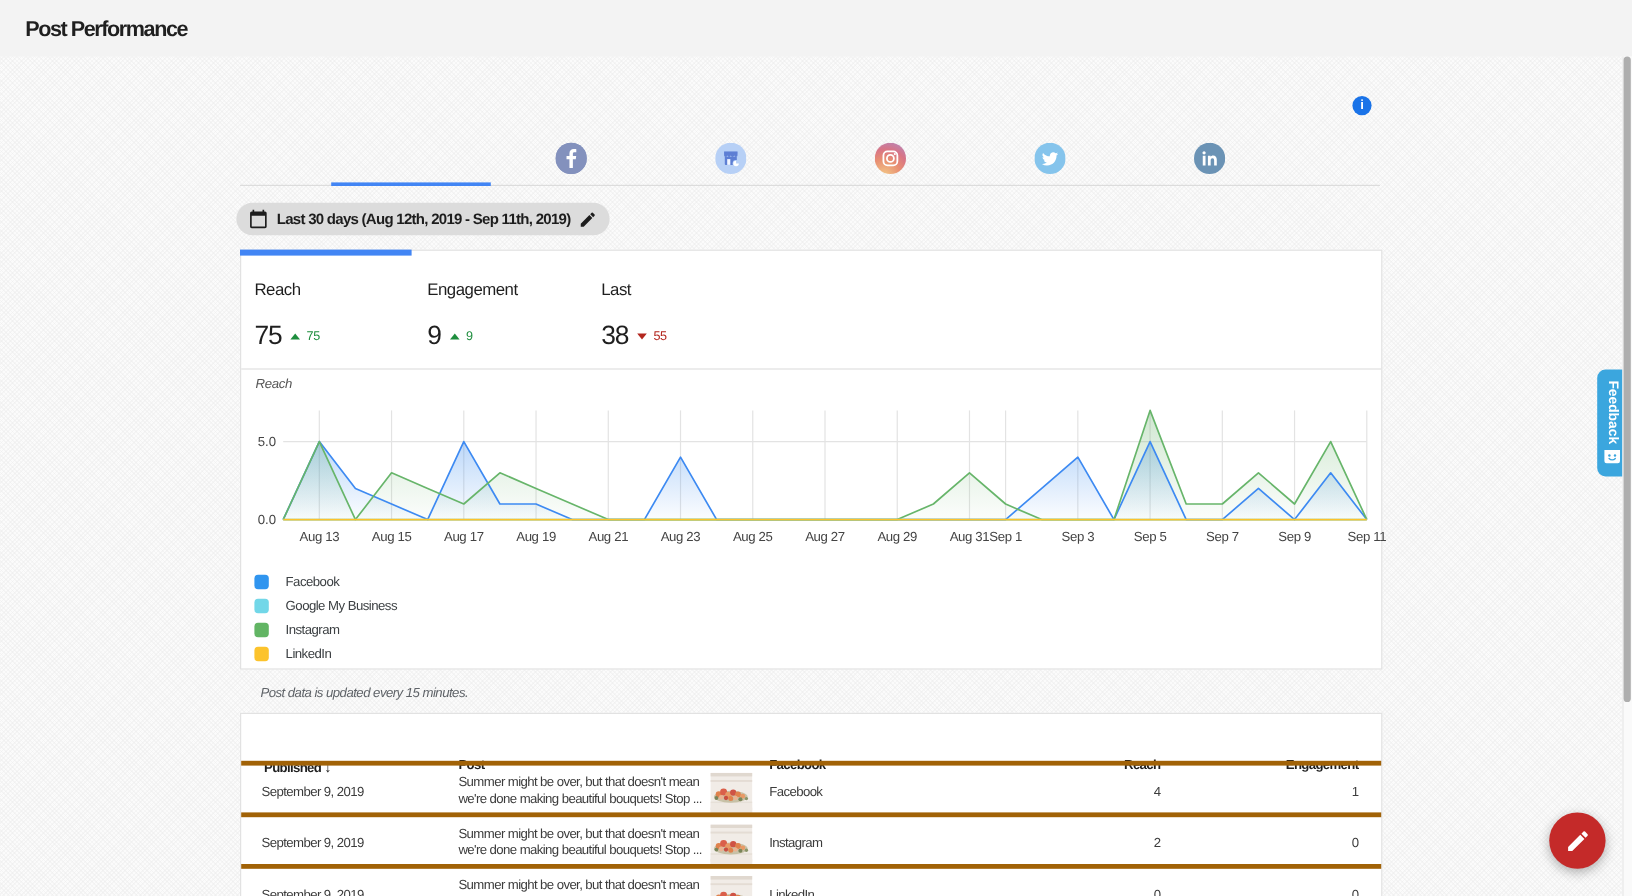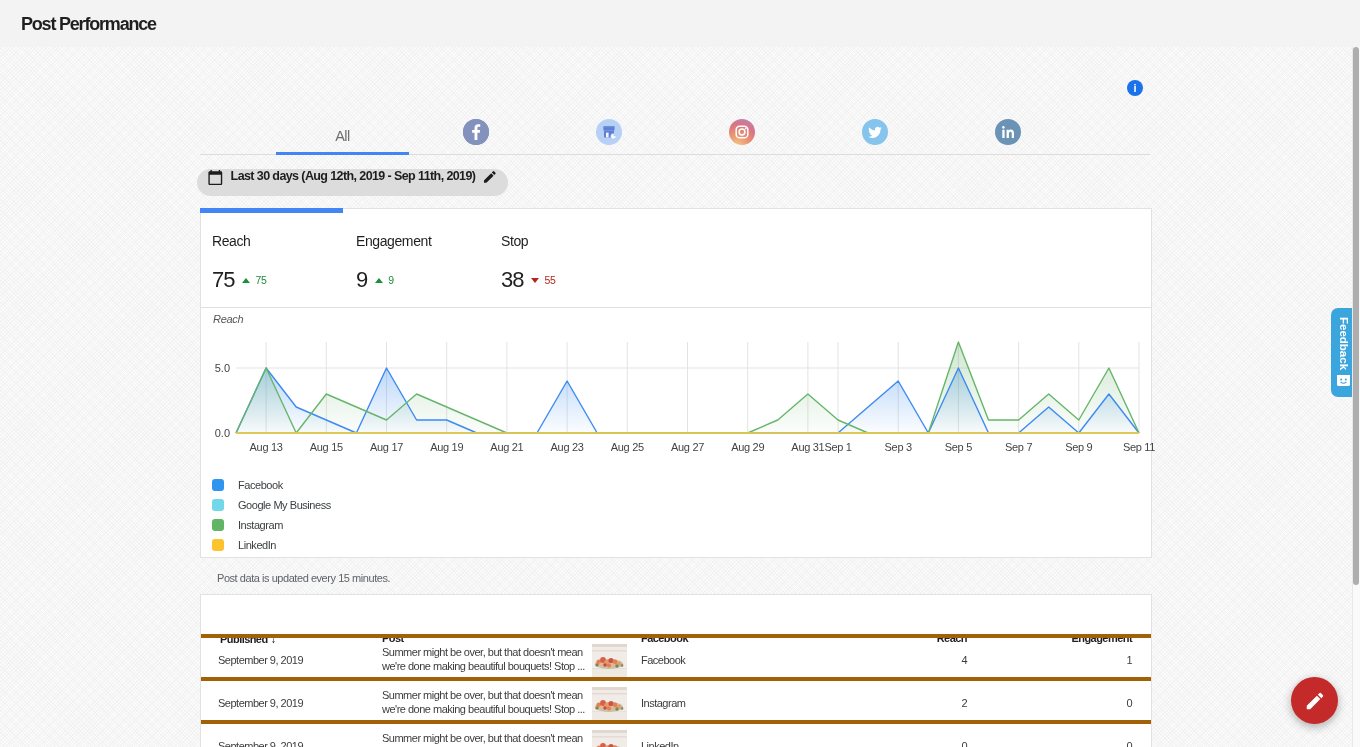--- a/index.html
+++ b/index.html
@@ -19,40 +19,40 @@
   
   .info { left:1127px; top:80px; width:16px; height:16px; border-radius:50%; background:#1a73e8; color:#fff; font-size:11px; font-weight:bold; text-align:center; line-height:16px; }
   
   .tabrow { left:200px; top:108px; width:950px; height:47px; border-bottom:1px solid #dcdcdc; }
   .tab { position:absolute; top:9px; width:133px; height:38px; display:flex; align-items:center; justify-content:center; }
   .tab .icirc { margin-bottom:9px; }
   .tab.all { left:76px; color:#6e6e6e; font-size:14.5px; letter-spacing:-0.5px; }
   .tabline { position:absolute; left:76px; top:44px; width:133px; height:3px; background:#4285f4; }
   .icirc { width:26px; height:26px; border-radius:50%; display:flex; align-items:center; justify-content:center; }
   
-  .pill { left:197px; top:169px; width:311px; height:27px; border-radius:14px; background:#dcdcdc; display:flex; padding:0 10px; }
+  .pill { left:197px; top:169px; width:311px; height:27px; border-radius:14px; background:#dcdcdc; display:flex; align-items:center; padding:0 10px; }
   .pill .txt { font-size:12.5px; font-weight:bold; color:#1d1d1d; margin:0 7px 0 7px; letter-spacing:-0.6px; white-space:nowrap; }
   
   .card1 { left:200px; top:208px; width:952px; height:350px; background:#fff; border:1px solid #e2e2e2; }
   .bluebar { left:200px; top:208px; width:143px; height:5px; background:#4285f4; }
   .stats { position:absolute; left:0; top:0; width:950px; height:99px; border-bottom:1px solid #e0e0e0; }
   .stat { position:absolute; top:0; }
   .stat .lab { font-size:14px; color:#1f1f1f; margin-top:24px; letter-spacing:-0.4px; }
   .stat .numrow { display:flex; align-items:center; position:absolute; top:58px; left:0; }
   .stat .num { font-size:22px; color:#1f1f1f; letter-spacing:-1px; }
   .tri-up { width:0; height:0; border-left:4.5px solid transparent; border-right:4.5px solid transparent; border-bottom:5px solid #1e8e3e; margin:0 5px 0 8px; }
   .tri-dn { width:0; height:0; border-left:4.5px solid transparent; border-right:4.5px solid transparent; border-top:5px solid #b3261e; margin:0 5px 0 8px; }
   .delta-g { font-size:10.5px; color:#1e8e3e; letter-spacing:-0.3px; }
   .delta-r { font-size:10.5px; color:#b3261e; letter-spacing:-0.3px; }
   
   .leg { position:absolute; display:flex; align-items:center; }
   .leg .sq { width:12px; height:12px; border-radius:3px; margin-right:14px; flex:none; }
   .leg .lt { font-size:11px; color:#3c4043; letter-spacing:-0.45px; white-space:nowrap; }
   
-  .note { left:217px; top:572px; font-size:11px; color:#5f6368; letter-spacing:-0.45px; }
+  .note { left:217px; top:572px; font-style:italic; font-size:11px; color:#5f6368; letter-spacing:-0.45px; }
   
   .card2 { left:200px; top:594px; width:952px; height:170px; background:#fff; border:1px solid #e2e2e2; }
   .th { position:absolute; font-size:11px; font-weight:bold; color:#1f1f1f; top:13px; letter-spacing:-0.55px;margin-top:24px; }
   .trow { position:absolute; left:0; width:950px; height:43px; border-top:4px solid #a16207; }
   .td { position:absolute; font-size:11px; color:#3c3c3c; letter-spacing:-0.5px; }
   
   .fb-tab { left:1331px; top:308px; width:29px; height:89px; background:#3ba6de; border-radius:7px 0 0 7px; }
   .fb-tab .vt { position:absolute; left:4px; top:8px; width:15px; height:56px; color:#fff; font-size:11.5px; font-weight:bold; writing-mode:vertical-rl; letter-spacing:0; text-align:center; }
   
   .sb-track { left:1352px; top:47px; width:8px; height:700px; background:#fafafa; border-left:1px solid #e8e8e8; }
@@ -63,21 +63,20 @@
 </head>
 <body>
 <div class="page">
   <div class="abs content"></div>
   <div class="abs topbar">
       <h1>Post Performance</h1>
     </div>
   <div class="abs info">i</div>
 
   <div class="abs tabrow">
-    <div class="tab all">All</div>
     <div class="tab" style="left:209px">
         <span class="icirc" style="background:#8391bd">
           <svg width="26" height="26" viewBox="0 0 26 26">
             <circle cx="13" cy="13" r="13" fill="#8391bd"></circle>
             <path d="M14.4 21v-7.2h2.4l.37-2.8H14.4V9.2c0-.81.23-1.36 1.39-1.36h1.47V5.33c-.26-.03-1.13-.11-2.15-.11-2.13 0-3.58 1.3-3.58 3.68v2.1H9.1v2.8h2.43V21h2.87z" fill="#fff"></path>
           </svg>
         </span>
       </div>
     <div class="tab" style="left:342px">
         <span class="icirc">
@@ -152,21 +151,21 @@
       </div>
       <div class="stat" style="left:155px">
         <div class="lab">Engagement</div>
         <div class="numrow">
             <span class="num">9</span>
             <span class="tri-up"></span>
             <span class="delta-g">9</span>
           </div>
       </div>
       <div class="stat" style="left:300px">
-        <div class="lab">Stop</div>
+        <div class="lab">Last</div>
         <div class="numrow">
             <span class="num">38</span>
             <span class="tri-dn"></span>
             <span class="delta-r">55</span>
           </div>
       </div>
     </div>
     <div id="chartbox" style="position:absolute;left:0;top:99px;width:950px;height:249px;">
 <svg width="950" height="249" viewBox="0 0 950 249" style="position:absolute;left:0;top:0;overflow:visible">
 <defs>

